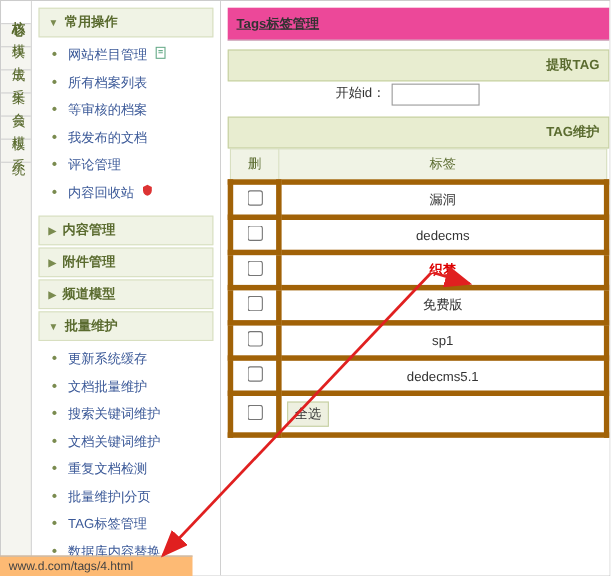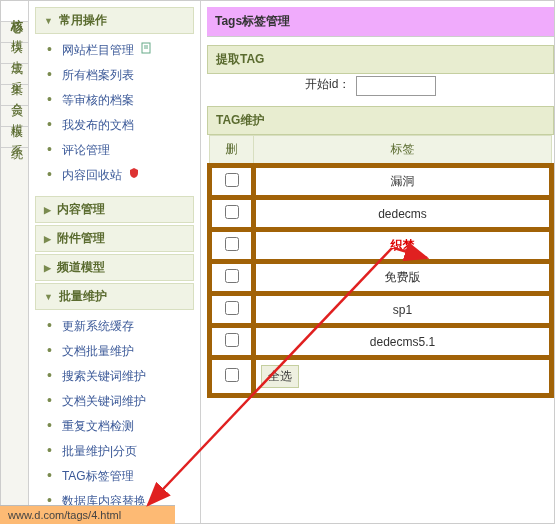--- a/index.html
+++ b/index.html
@@ -9,22 +9,22 @@
 .vtab { writing-mode: vertical-rl; text-orientation: upright; padding: 8px 4px; text-align: center; border-bottom: 1px solid #d0d0d0; cursor: pointer; color: #5a6b2f; line-height: 1.2; letter-spacing: 2px; }
 .vtab.active { background: #fff; font-weight: bold; }
 .sidebar { width: 172px; border-right: 1px solid #d0d0d0; padding: 4px 0; overflow: hidden; background: #fff; }
 .section-header { margin: 2px 6px; padding: 4px 8px; background: #f0f3e5; border: 1px solid #d8dfc0; color: #5a6b2f; font-weight: bold; cursor: pointer; display: flex; align-items: center; gap: 6px; }
 .chev { font-size: 9px; color: #7a8b4f; }
 .menu { list-style: none; padding: 2px 0 6px 0; }
 .menu li { padding: 4px 6px 4px 18px; color: #3b5998; cursor: pointer; display: flex; align-items: flex-start; gap: 6px; }
 .menu li::before { content: "•"; color: #7a8b4f; margin-right: 4px; font-size: 14px; line-height: 1; }
 .file-icon { width: 12px; height: 12px; display: inline-block; }
 .main { flex: 1; padding: 6px 0 6px 6px; overflow: hidden; background: #fff; }
-.main-title { font-weight: bold; padding: 6px 8px; border-bottom: 1px solid #ccc; background: #f0abfc; }
-.panel-header { background: #e8edd0; border: 1px solid #c5cfa0; color: #5a6b2f; font-weight: bold; padding: 5px 8px; margin-top: 8px; }
+.main-title { font-weight: bold; padding: 6px 8px; border-bottom: 1px solid #ccc; background: #ec4899; text-decoration: underline; }
+.panel-header { background: #e8edd0; border: 1px solid #c5cfa0; color: #5a6b2f; font-weight: bold; padding: 5px 8px; margin-top: 8px; text-align: right; }
 .form-row { padding: 2px 8px; display: flex; gap: 6px; }
 .form-row label { margin-left: 90px; }
 .form-row input { border: 1px solid #999; height: 20px; width: 80px; padding: 0 4px; }
 .tag-table { width: 100%; border-collapse: collapse; }
 .tag-table th { background: #f0f3e5; border: 1px solid #d8dfc0; padding: 5px; color: #5a6b2f; font-weight: normal; }
 .tag-table td { border: 5px solid #a16207; padding: 5px; text-align: center; height: 26px; }
 .tag-table input[type=checkbox] { width: 14px; height: 14px; }
 .red-link { color: #d00; font-weight: bold; }
 .select-all { display: inline-block; background: #eef0e0; border: 1px solid #c5cfa0; padding: 2px 6px; cursor: pointer; }
 .status-bar { position: absolute; bottom: 0; left: 0; background: #fdba74; border-top: 1px solid #bbb; padding: 3px 8px; font-size: 11px; color: #444; width: 175px; }

